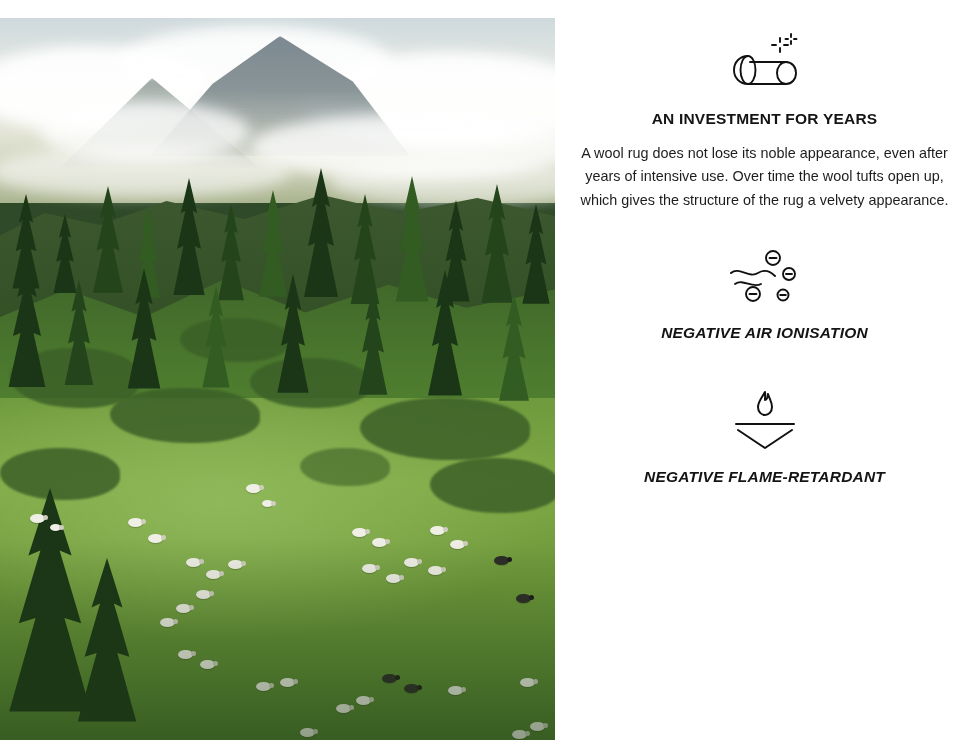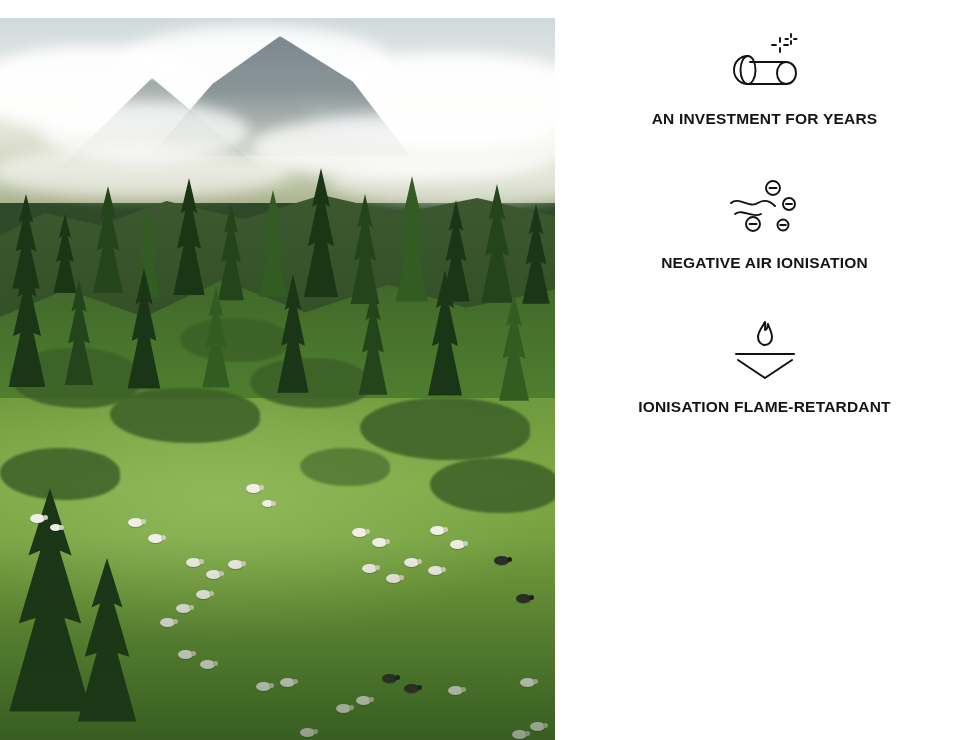--- a/index.html
+++ b/index.html
@@ -177,21 +177,21 @@
     align-items: center;
     padding: 30px 18px 0 22px;
     box-sizing: border-box;
   }
   .feature {
     width: 100%;
     max-width: 368px;
     text-align: center;
     margin-bottom: 12px;
   }
-  .feature + .feature { margin-top: 20px; }
+  .feature + .feature { margin-top: 20px; font-style: italic; }
   .feature-icon {
     height: 66px;
     display: flex;
     align-items: center;
     justify-content: center;
     margin-bottom: 14px;
   }
   .feature-title {
     font-size: 15.5px;
     font-weight: bold;
@@ -310,20 +310,21 @@
       <div class="feature-icon">
         <svg width="78" height="62" viewBox="0 0 78 62" fill="none" stroke="#111111" stroke-width="1.9" stroke-linecap="round" stroke-linejoin="round">
           <path d="M54 6 L54 10 M54 16 L54 20 M50 13 L46 13 M58 13 L62 13"></path>
           <path d="M65 2 L65 5 M65 9 L65 12 M62 7 L59.5 7 M68 7 L70.5 7"></path>
           <path d="M22 24 C14 24 8 30 8 38 C8 46 14 52 22 52 L60 52 C66 52 70 47 70 41 C70 35 66 30 60 30 L24 30"></path>
           <ellipse cx="22" cy="38" rx="7.5" ry="14"></ellipse>
           <path d="M60 30 C55 30 51 35 51 41 C51 47 55 52 60 52"></path>
         </svg>
       </div>
       <h3 class="feature-title">AN INVESTMENT FOR YEARS</h3>
+      <p class="feature-body">A wool rug does not lose its noble appearance, even after years of intensive use. Over time the wool tufts open up, which gives the structure of the rug a velvety appearance.</p>
     </div>
 
     <div class="feature">
       <div class="feature-icon">
         <svg width="80" height="62" viewBox="0 0 80 62" fill="none" stroke="#111111" stroke-width="1.9" stroke-linecap="round" stroke-linejoin="round">
           <circle cx="48" cy="12" r="7"></circle>
           <path d="M44.5 12 L51.5 12"></path>
           <circle cx="64" cy="28" r="6"></circle>
           <path d="M61 28 L67 28"></path>
           <circle cx="28" cy="48" r="7"></circle>
@@ -338,17 +339,17 @@
     </div>
 
     <div class="feature">
       <div class="feature-icon">
         <svg width="74" height="66" viewBox="0 0 74 66" fill="none" stroke="#111111" stroke-width="2" stroke-linecap="round" stroke-linejoin="round">
           <path d="M37 4 C33 11 30 14 30 19 C30 24 33.5 27 37 27 C40.5 27 44 24 44 19 C44 14 42 12 40 6 C39.5 11 38 12 37 12 C37 9 37.5 6 37 4 Z"></path>
           <path d="M8 36 L66 36"></path>
           <path d="M10 42 L37 60 L64 42"></path>
         </svg>
       </div>
-      <h3 class="feature-title">IONISATION FLAME-RETARDANT</h3>
+      <h3 class="feature-title">NEGATIVE FLAME-RETARDANT</h3>
     </div>
 
   </div>
 </div>
 
 </body></html>

